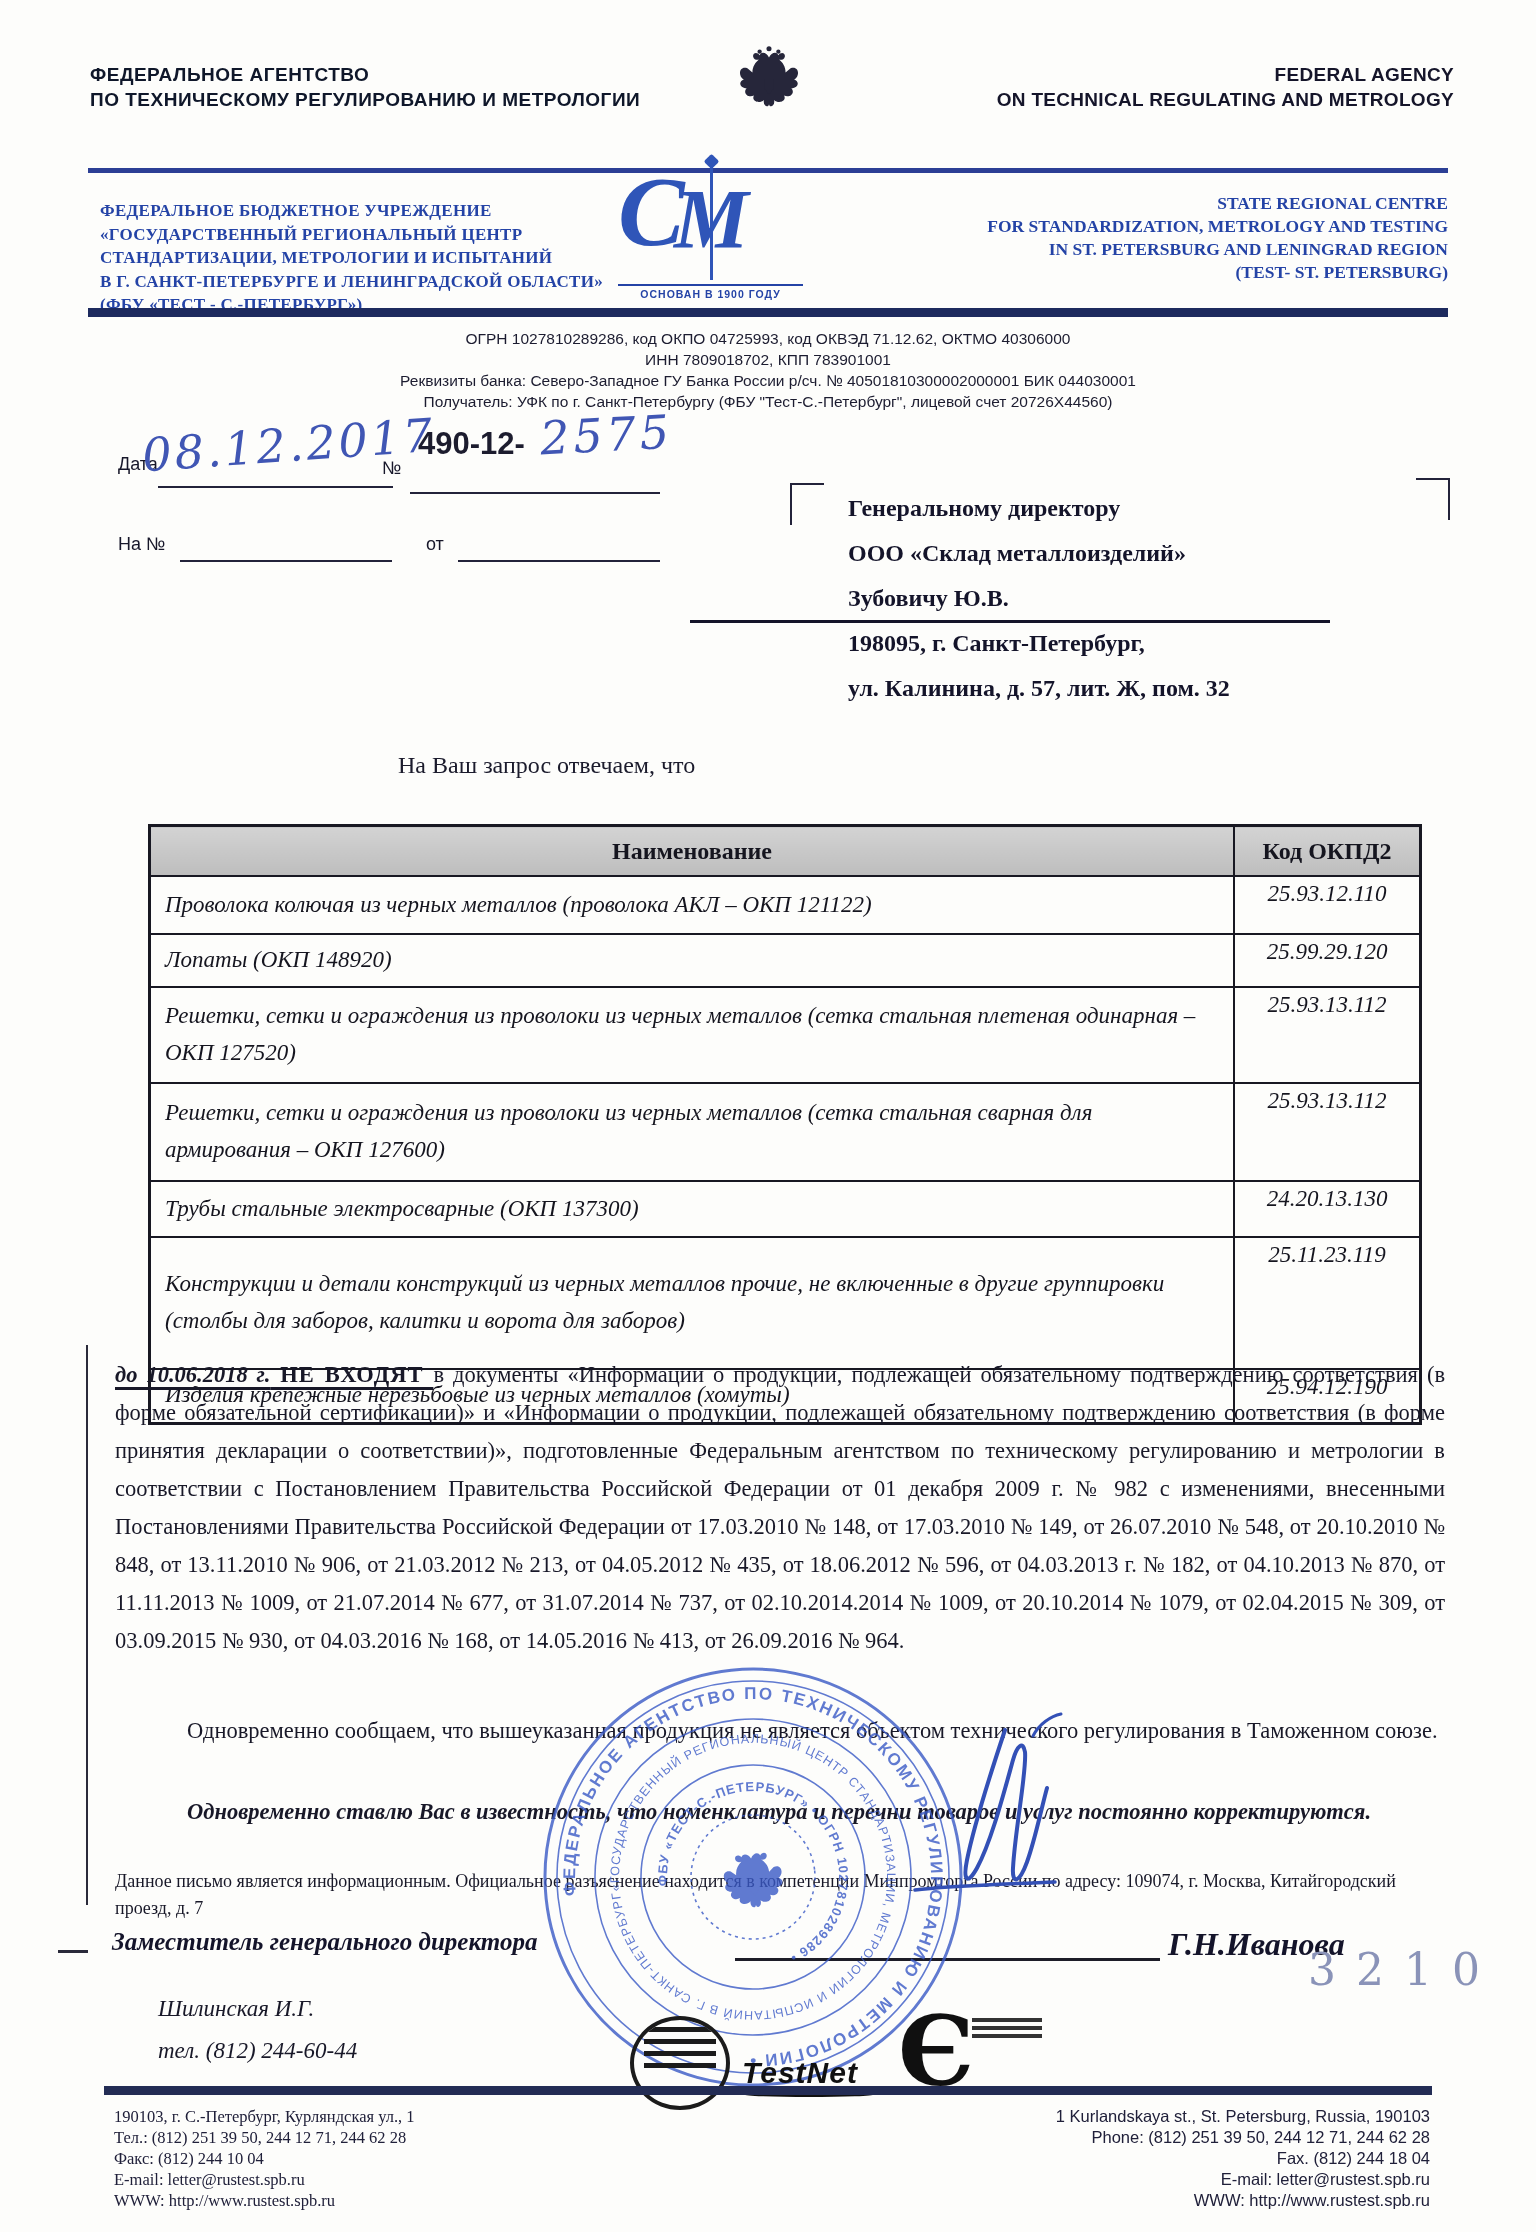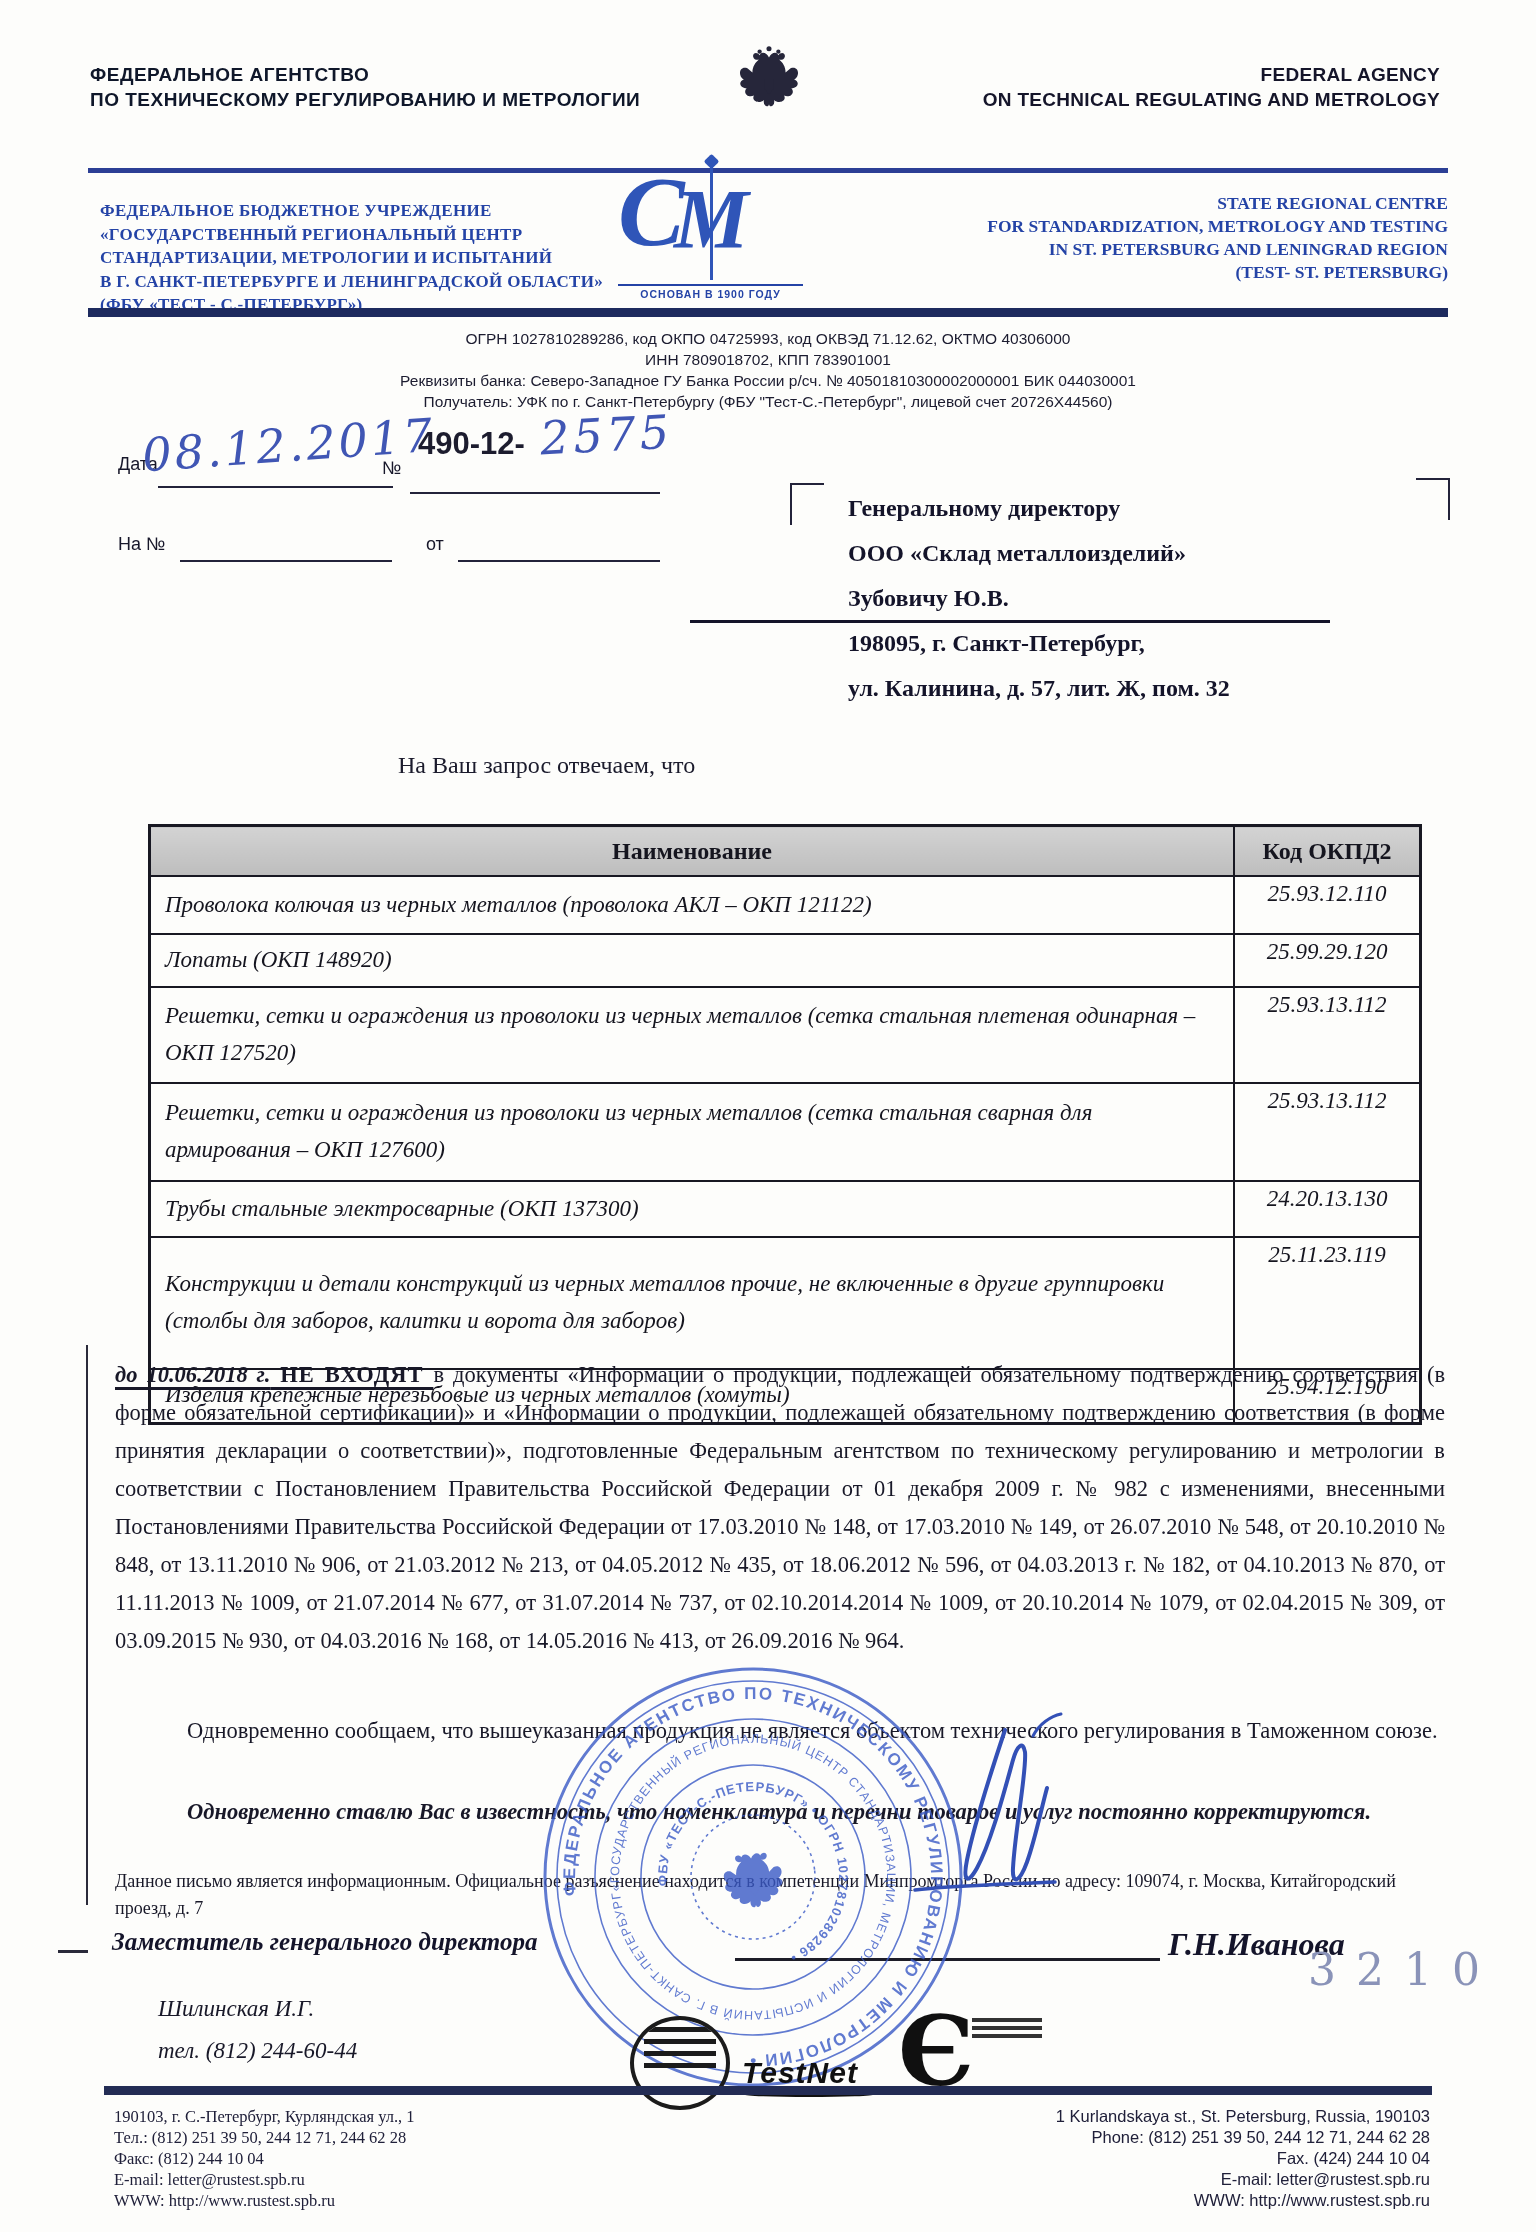--- a/index.html
+++ b/index.html
@@ -3,21 +3,21 @@
 <meta charset="utf-8">
 <style>
   html,body{margin:0;padding:0;background:#ffffff;}
   .page{position:relative;width:1536px;height:2232px;background:#fdfdfb;overflow:hidden;
         font-family:"Liberation Serif",serif;color:#1b1b2c;}
   .abs{position:absolute;}
   .sans{font-family:"Liberation Sans",sans-serif;}
 
   
   .agency-ru{left:90px;top:62px;font-size:19px;font-weight:bold;line-height:25px;letter-spacing:.5px;color:#0f172a;}
-  .agency-en{right:96px;top:62px;font-size:19px;font-weight:bold;line-height:25px;text-align:right;letter-spacing:.3px;color:#15152a;}
+  .agency-en{right:82px;top:62px;font-size:19px;font-weight:bold;line-height:25px;text-align:right;letter-spacing:.3px;color:#15152a;}
   .rule-thin{left:88px;top:168px;width:1360px;height:5px;background:#2c3f95;}
   .rule-thick{left:88px;top:308px;width:1360px;height:9px;background:#1d2a5e;}
 
   
   .org-ru{left:100px;top:199px;font-size:17px;font-weight:bold;line-height:23.5px;letter-spacing:.3px;color:#2443a6;}
   .org-en{right:88px;top:192px;font-size:17.5px;font-weight:bold;line-height:23px;text-align:right;color:#2443a6;}
   .logo-box{left:618px;top:176px;width:185px;height:128px;}
   .logo-c{position:absolute;left:0px;top:-14px;font-size:100px;font-weight:bold;font-style:italic;color:#2f55b8;line-height:100px;}
   .logo-m{position:absolute;left:56px;top:2px;font-size:84px;font-weight:bold;font-style:italic;color:#2f55b8;line-height:84px;}
   .logo-needle{position:absolute;left:92px;top:-18px;width:3px;height:122px;background:#2f55b8;}
@@ -288,18 +288,18 @@
   <div class="abs footer-ru">
     <div>190103, г. С.-Петербург,  Курляндская  ул.,  1</div>
     <div>Тел.:  (812)  251 39 50, 244 12 71, 244 62 28</div>
     <div>Факс:  (812)  244 10 04</div>
     <div>E-mail:  letter@rustest.spb.ru</div>
     <div>WWW:  http://www.rustest.spb.ru</div>
   </div>
   <div class="abs footer-en">
     <div>1  Kurlandskaya  st.,  St. Petersburg,  Russia,  190103</div>
     <div>Phone: (812)  251 39 50, 244 12 71, 244 62 28</div>
-    <div>Fax.  (424)  244 10 04</div>
+    <div>Fax.  (812)  244 18 04</div>
     <div>E-mail:  letter@rustest.spb.ru</div>
     <div>WWW:  http://www.rustest.spb.ru</div>
   </div>
 
 </div>
 
 </body></html>

